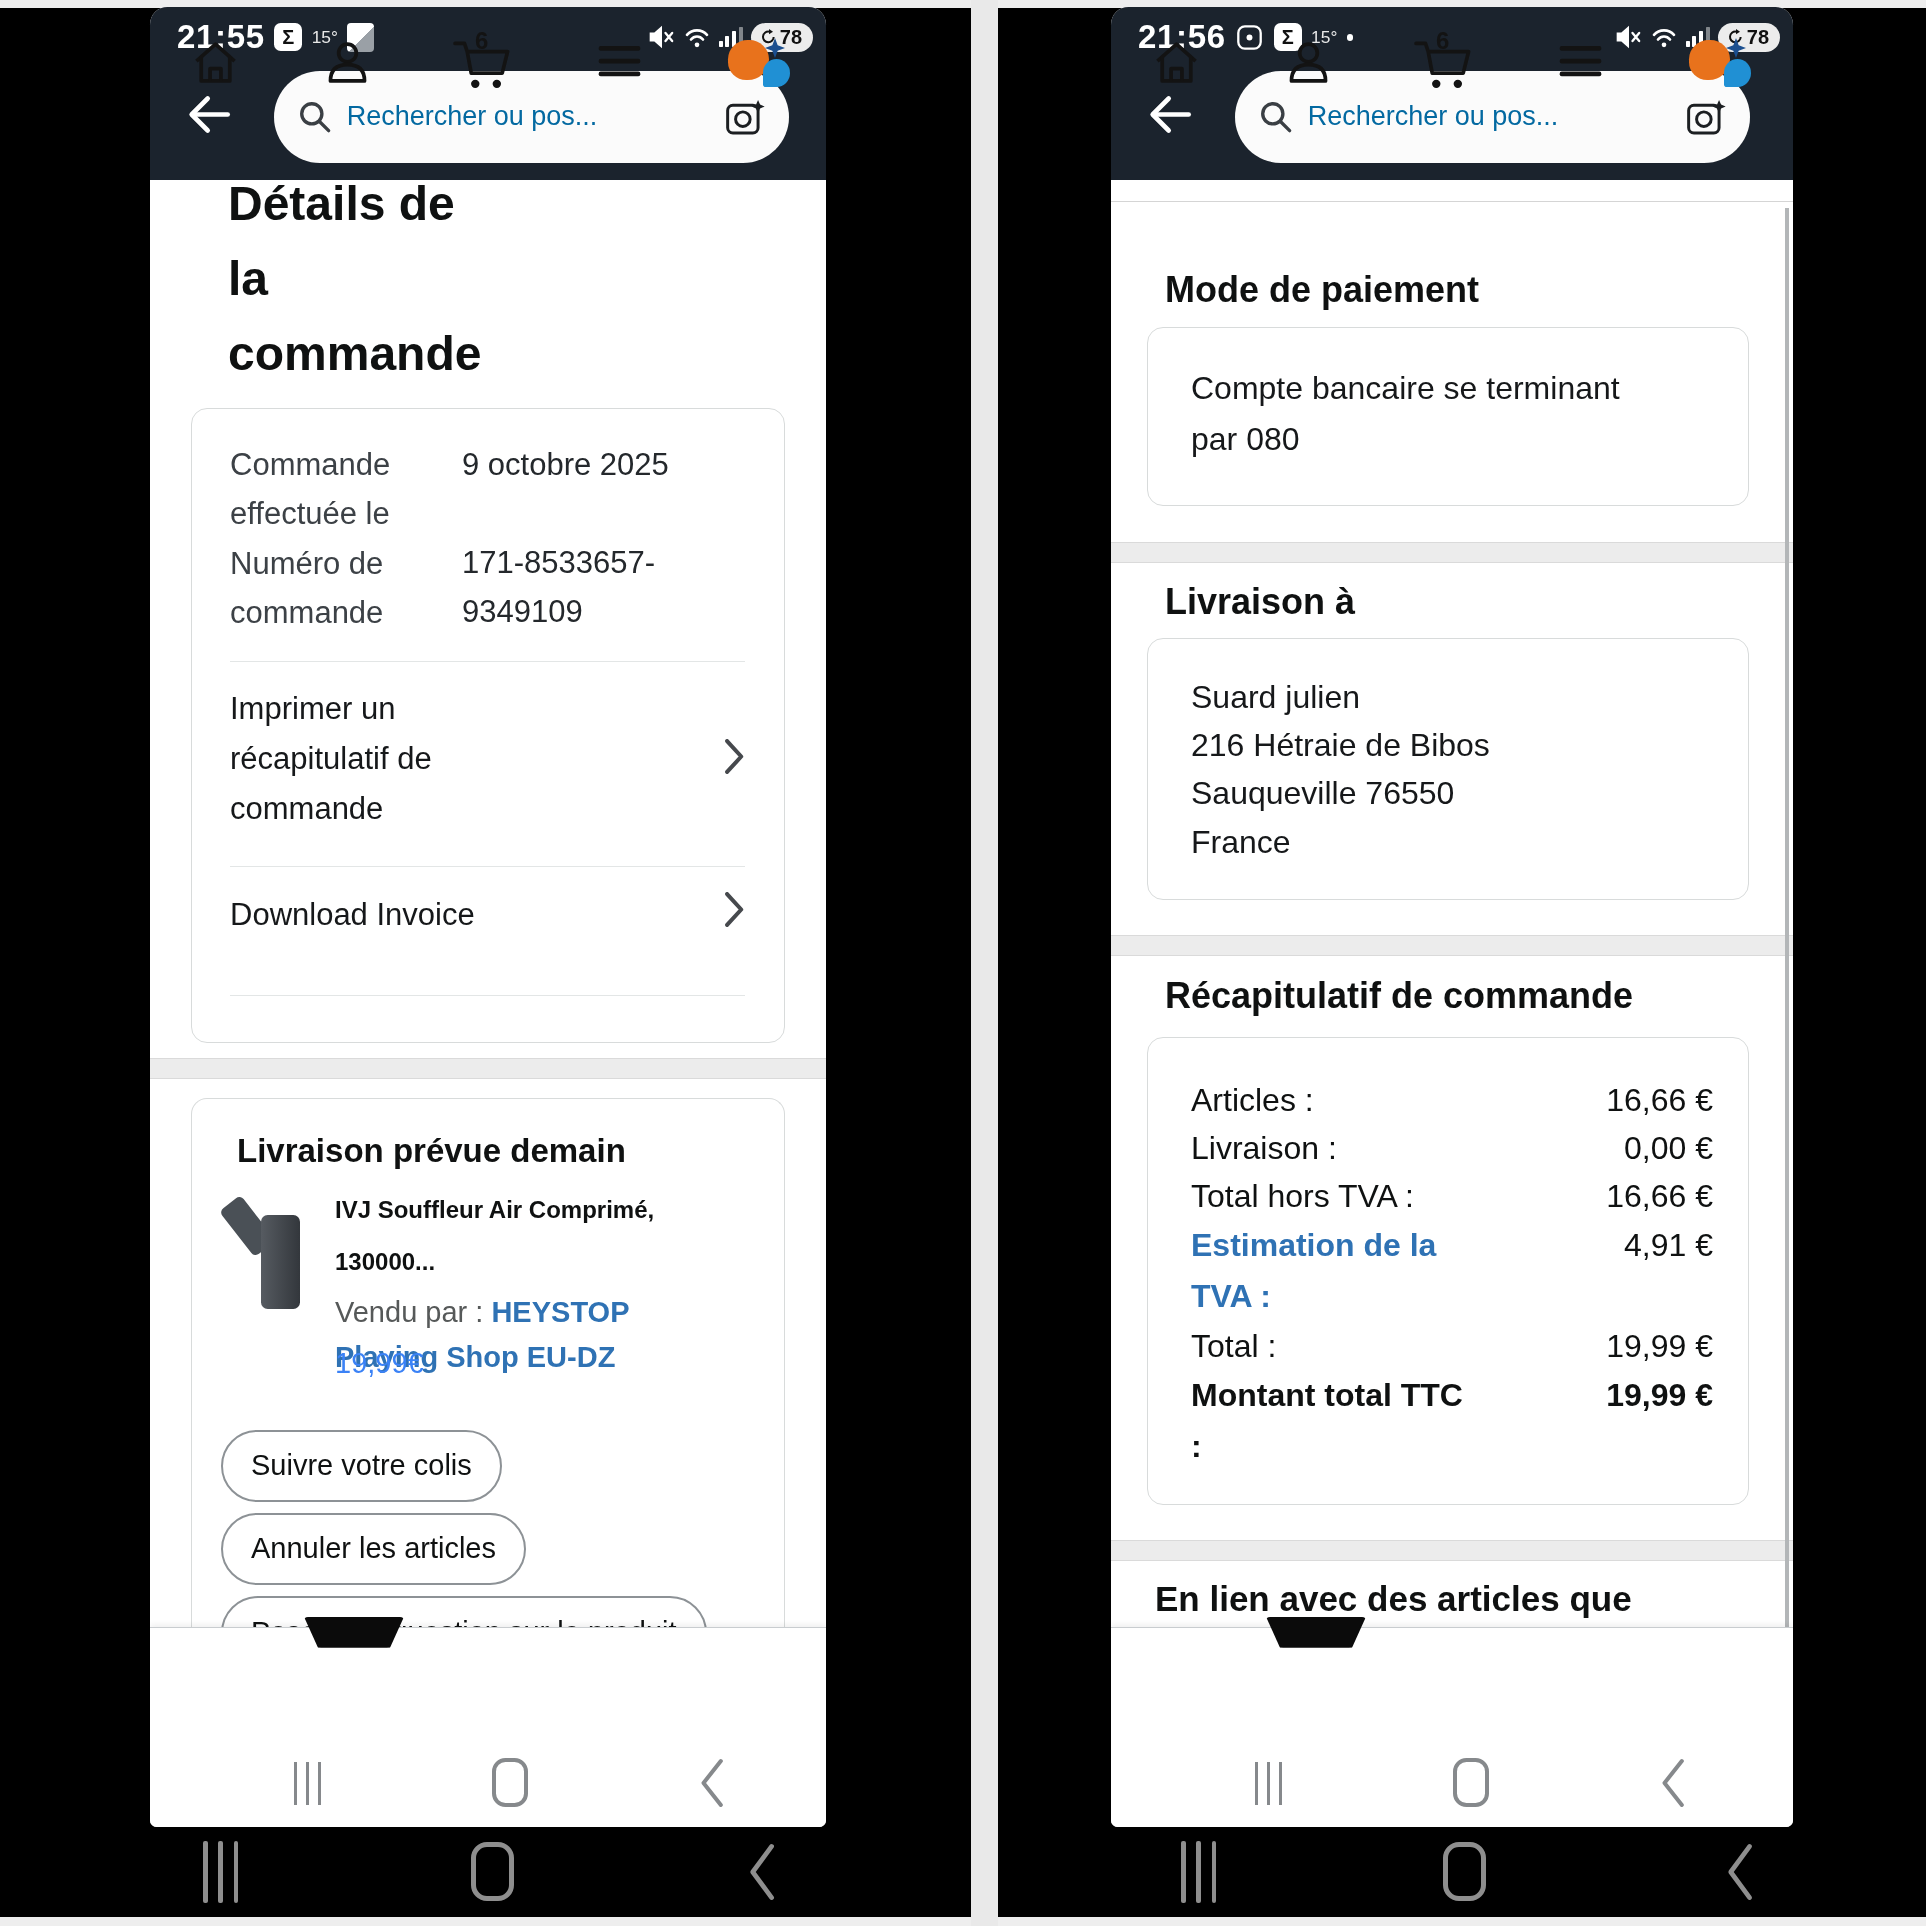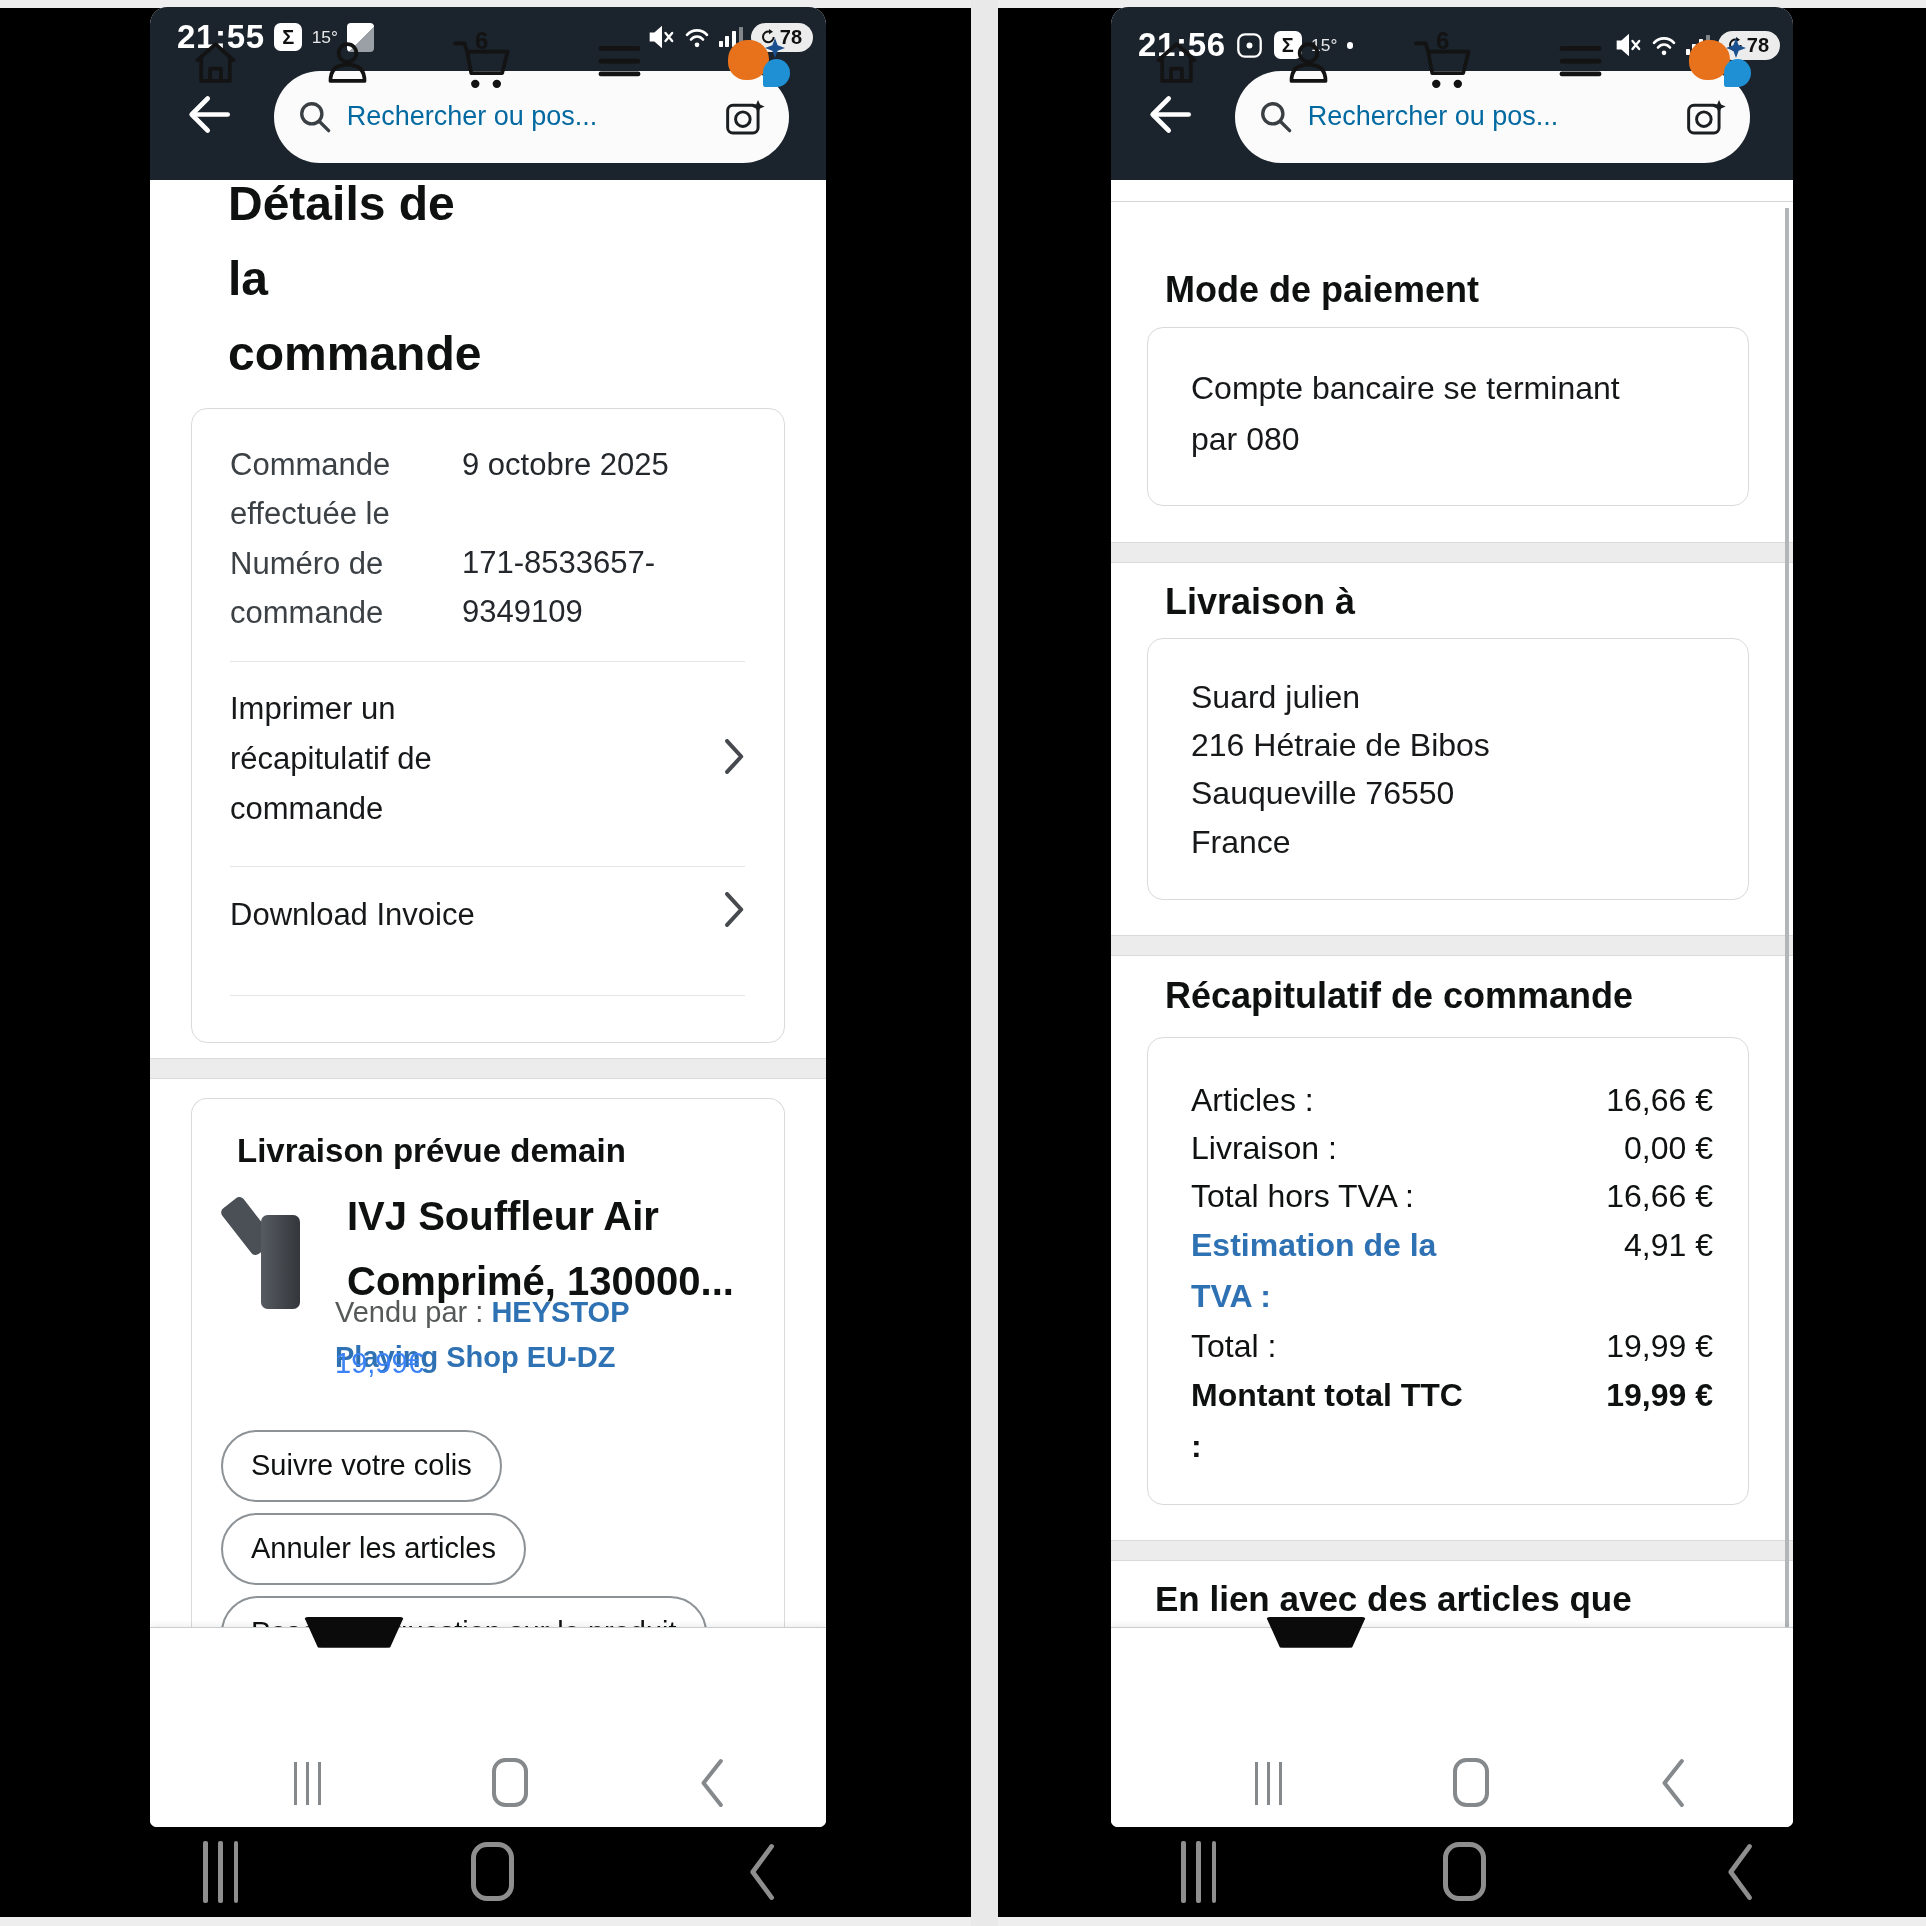--- a/index.html
+++ b/index.html
@@ -102,21 +102,21 @@
   <div class="band" style="top:1051px;"></div>
 
   <div class="card" style="left:41px;top:1091px;width:594px;height:548px;border-bottom:none;border-radius:16px 16px 0 0;"></div>
   <div class="abs h1" style="left:87px;top:1125px;font-size:33px;">Livraison prévue demain</div>
 
   <div class="blower" style="left:88px;top:1189px;">
     <div class="nozzle"></div>
       <div class="body"></div>
   </div>
 
-  <div class="abs h1" style="left:197px;top:1177px;width:415px;font-size:40px;line-height:65px;cursor:pointer;">IVJ Souffleur Air Comprimé, 130000...</div>
+  <div class="abs h1" style="left:185px;top:1177px;width:415px;font-size:24px;line-height:52px;cursor:pointer;">IVJ Souffleur Air Comprimé, 130000...</div>
   <div class="abs" style="left:185px;top:1283px;width:375px;font-size:29px;line-height:45px;color:#565959;">
     <span>Vendu par  :</span>
     <span class="link-blue" style="cursor:pointer;">HEYSTOP Playing Shop EU-DZ</span>
   </div>
   <div class="abs" style="left:185px;top:1340px;font-size:29px;color:#3b82f6;">19,99€</div>
 
   <div class="pill" style="left:71px;top:1506px;cursor:pointer;">
       <span>Annuler les articles</span>
     </div>
   <div class="pill" style="left:71px;top:1423px;cursor:pointer;">
@@ -343,21 +343,21 @@
       <i></i>
     </div>
   <div class="g-o" style="left:342px;top:1751px;z-index:11;cursor:pointer;"></div>
   <div class="abs" style="left:548px;top:1750px;z-index:11;cursor:pointer;">
     <svg width="27" height="52" viewBox="0 0 40 78">
         <polyline points="34,6 8,39 34,72" fill="none" stroke="#86898c" stroke-width="6" stroke-linecap="round" stroke-linejoin="round"></polyline>
       </svg>
   </div>
 
   <div class="header"></div>
-  <div class="status-row" style="z-index:8;margin-top:8px;">
+  <div class="status-row" style="z-index:8;">
     <span class="time">21:56</span>
     <svg width="29" height="29" viewBox="0 0 44 44" fill="none" stroke="#fff" stroke-width="3.5">
         <rect x="5" y="5" width="34" height="34" rx="10"></rect>
         <circle cx="22" cy="22" r="4.5" fill="#fff" stroke="none"></circle>
       </svg>
     <span class="sigma-badge">Σ</span>
     <span class="temp">15°</span>
     <span class="dot-sep"></span>
     <span class="status-right">
       <svg width="27" height="24" viewBox="0 0 40 36" fill="none" stroke="#fff" stroke-width="3.5" stroke-linecap="round">

